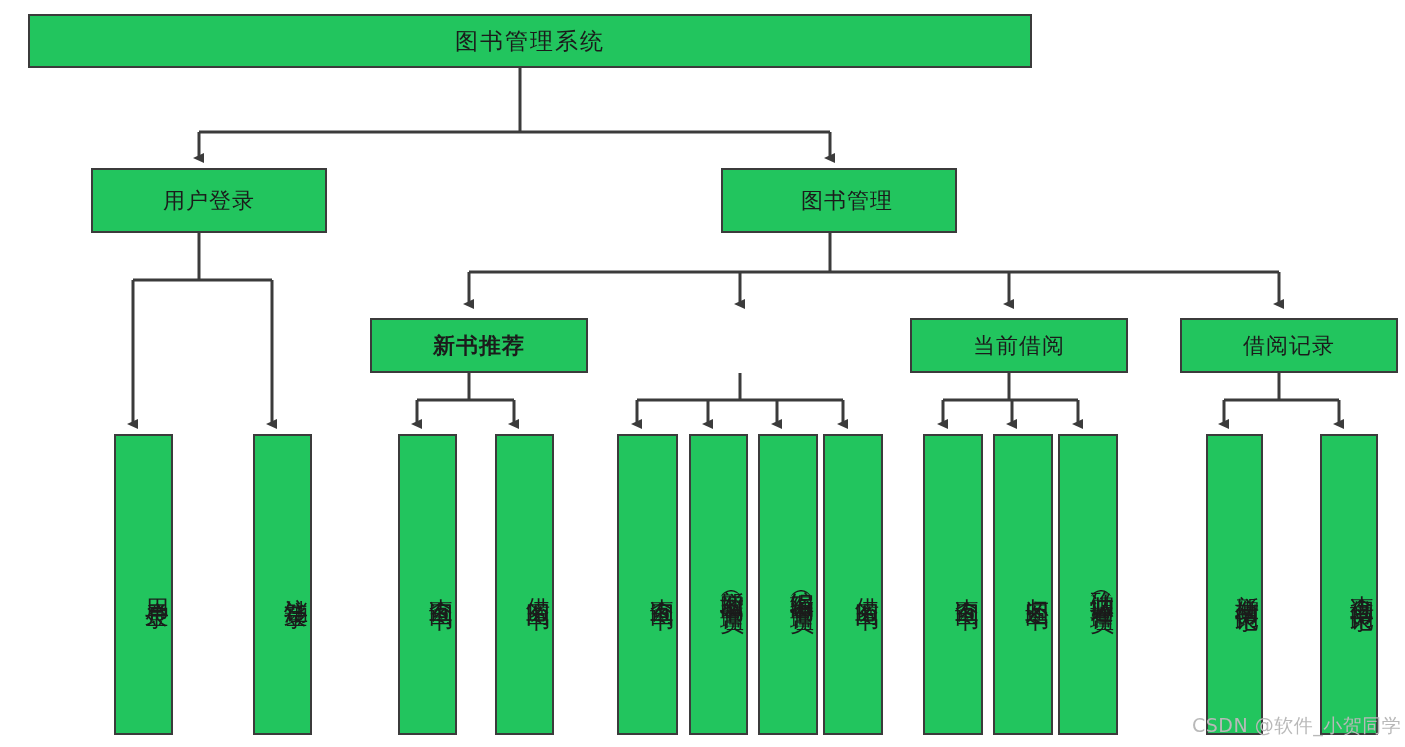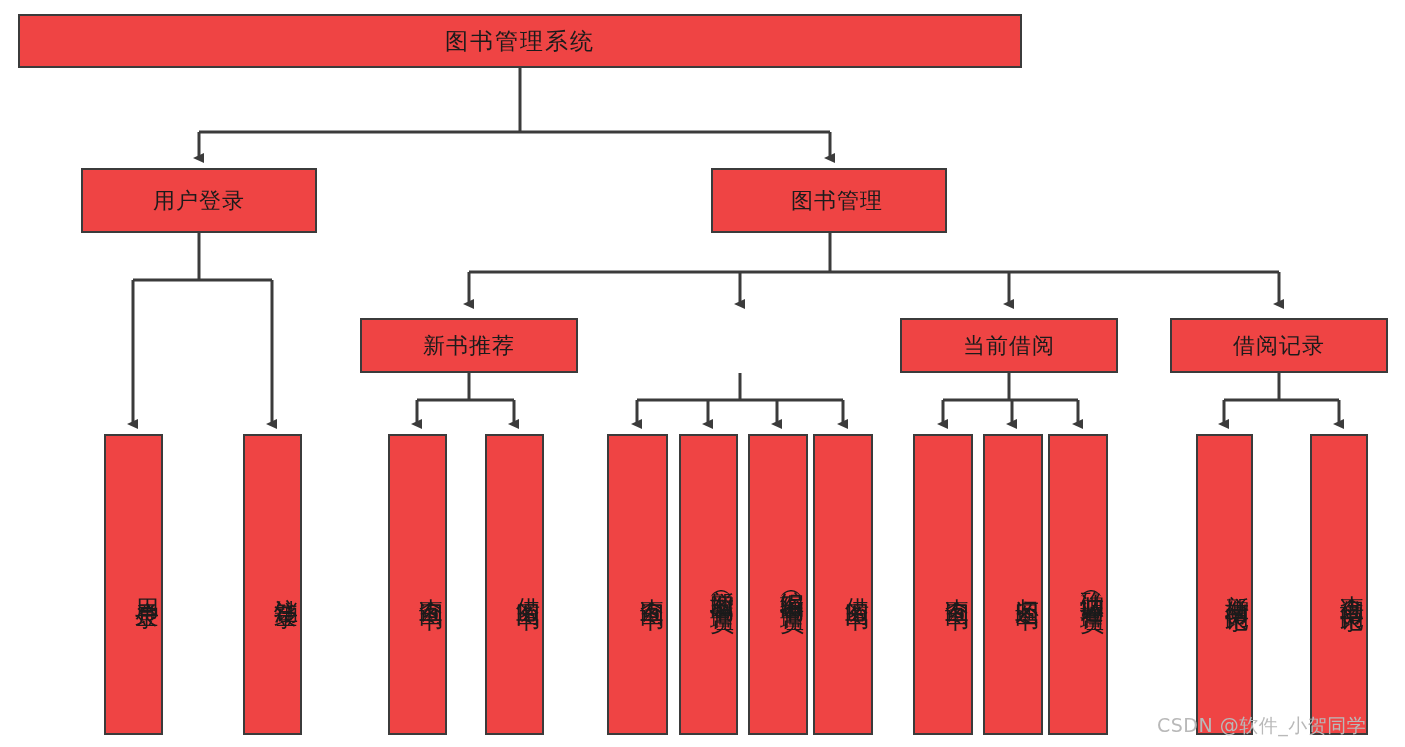--- a/index.html
+++ b/index.html
@@ -7,24 +7,25 @@
     width:1405px;height:747px;
     font-family:"DejaVu Sans","Liberation Sans",sans-serif;
     overflow:hidden;position:relative;
   }
   #stage{position:absolute;left:0;top:0;width:1405px;height:747px;}
   svg.wires{position:absolute;left:0;top:0;width:1405px;height:747px;pointer-events:none;}
   .node{
     position:absolute;
     box-sizing:border-box;
     border:2px solid #3b3b3b;
-    background:#ef4444;
+    background:#22c55e;
     color:#1b1b1b;
     display:flex;align-items:center;justify-content:center;
     text-align:center;
+    margin-left:10px;
   }
   .node.horiz{font-size:22px;line-height:1.15;letter-spacing:1px;}
   .node.root{font-size:23px;letter-spacing:2px;}
   .node.vert{
     writing-mode:vertical-rl;
     text-orientation:upright;
     font-size:24px;
     line-height:1.22;
     letter-spacing:3px;
     padding:8px 0 8px 0;
@@ -93,21 +94,21 @@
       <path d="M1224,400 L1224,422" marker-end="url(#arw)"></path>
       <path d="M1339,400 L1339,422" marker-end="url(#arw)"></path>
     </g>
   </svg>
 
   <div class="node root horiz" style="left:18px;top:14px;width:1004px;height:54px;">图书管理系统</div>
 
   <div class="node horiz" style="left:81px;top:168px;width:236px;height:65px;">用户登录</div>
   <div class="node horiz" style="left:711px;top:168px;width:236px;height:65px;padding-left:16px;">图书管理</div>
 
-  <div class="node horiz" style="left:360px;top:318px;width:218px;height:55px;">新书推荐</div>
+  <div class="node horiz" style="left:360px;top:318px;width:218px;height:55px;font-weight:bold;">新书推荐</div>
   <div class="node horiz" style="left:900px;top:318px;width:218px;height:55px;">当前借阅</div>
   <div class="node horiz" style="left:1170px;top:318px;width:218px;height:55px;text-align:center;">借阅记录</div>
 
   <div class="node vert" style="left:104px;top:434px;width:59px;height:301px;">用户登录</div>
   <div class="node vert" style="left:243px;top:434px;width:59px;height:301px;">注销登录</div>
 
   <div class="node vert" style="left:388px;top:434px;width:59px;height:301px;">查询图书</div>
   <div class="node vert" style="left:485px;top:434px;width:59px;height:301px;">借阅图书</div>
 
   <div class="node vert" style="left:607px;top:434px;width:61px;height:301px;">查询图书</div>
@@ -115,15 +116,15 @@
   <div class="node vert" style="left:748px;top:434px;width:60px;height:301px;">编辑图书（管理员）</div>
   <div class="node vert" style="left:813px;top:434px;width:60px;height:301px;">借阅图书</div>
 
   <div class="node vert" style="left:913px;top:434px;width:60px;height:301px;">查询图书</div>
   <div class="node vert" style="left:983px;top:434px;width:60px;height:301px;">归还图书</div>
   <div class="node vert" style="left:1048px;top:434px;width:60px;height:301px;">确认归还（管理员）</div>
 
   <div class="node vert" style="left:1196px;top:434px;width:57px;height:301px;">新增借阅记录</div>
   <div class="node vert" style="left:1310px;top:434px;width:58px;height:301px;">查询借阅记录</div>
 
-  <div class="watermark" style="left:1157px;top:713px;">CSDN @软件_小贺同学</div>
+  <div class="watermark" style="left:1192px;top:713px;">CSDN @软件_小贺同学</div>
 
 </div>
 
 </body></html>

